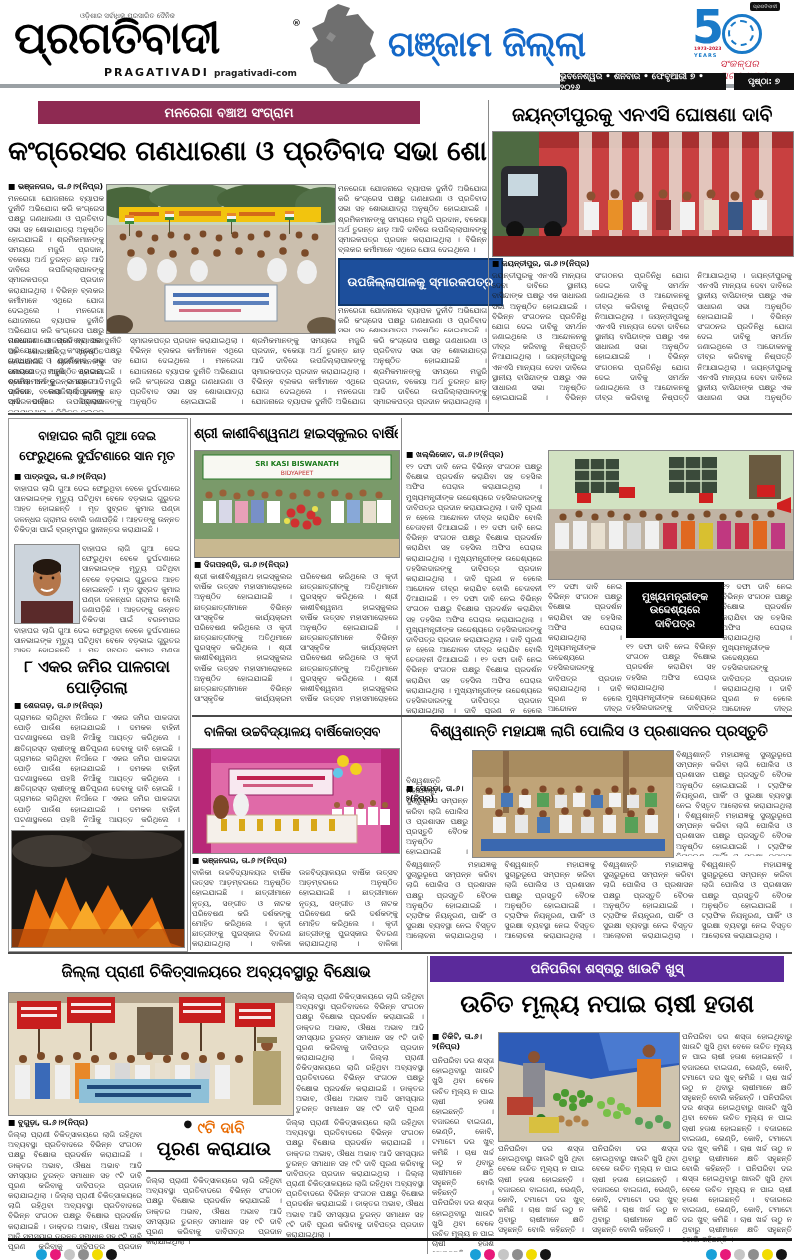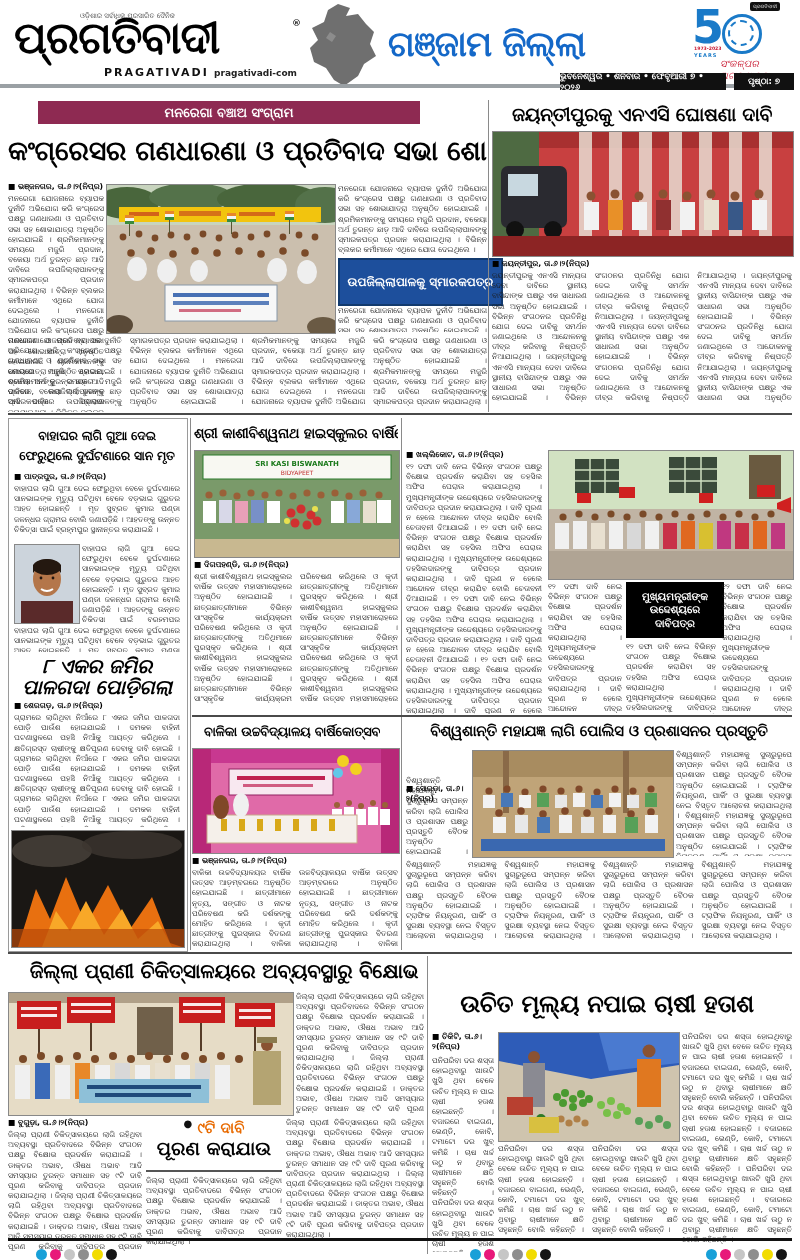--- a/index.html
+++ b/index.html
@@ -203,21 +203,21 @@
     <ellipse cx="32" cy="34" rx="14" ry="17" fill="#b4764a"></ellipse>
     <path d="M18,28 Q32,10 46,28 L46,20 Q32,8 18,20 Z" fill="#241810"></path>
     <ellipse cx="32" cy="22" rx="14" ry="8" fill="#241810"></ellipse>
     <circle cx="26" cy="33" r="1.4" fill="#201510"></circle>
       <circle cx="38" cy="33" r="1.4" fill="#201510"></circle>
     <path d="M26,44 Q32,48 38,44" stroke="#fff" stroke-width="2" fill="none"></path>
   </svg>
   <div class="abs body" style="left:82px;top:544px;width:98px;height:78px;">ବାହାଘର ଲାଗି ଗୁଆ ଦେଇ ଫେରୁଥିବା ବେଳେ ଦୁର୍ଘଟଣାରେ ସାନଭାଇଙ୍କ ମୃତ୍ୟୁ ଘଟିଥିବା ବେଳେ ବଡ଼ଭାଇ ଗୁରୁତର ଆହତ ହୋଇଛନ୍ତି । ମୃତ ସୁବ୍ରତ କୁମାର ପଣ୍ଡା ଜଳନ୍ଧର ଗ୍ରାମର ବୋଲି ଜଣାପଡ଼ିଛି । ଆହତଙ୍କୁ ଉନ୍ନତ ଚିକିତ୍ସା ପାଇଁ ବ୍ରହ୍ମପୁର ସ୍ଥାନାନ୍ତର କରାଯାଇଛି ।</div>
   <div class="abs body" style="left:14px;top:626px;width:166px;height:26px;">ବାହାଘର ଲାଗି ଗୁଆ ଦେଇ ଫେରୁଥିବା ବେଳେ ଦୁର୍ଘଟଣାରେ ସାନଭାଇଙ୍କ ମୃତ୍ୟୁ ଘଟିଥିବା ବେଳେ ବଡ଼ଭାଇ ଗୁରୁତର ଆହତ ହୋଇଛନ୍ତି । ମୃତ ସୁବ୍ରତ କୁମାର ପଣ୍ଡା ଜଳନ୍ଧର ଗ୍ରାମର ବୋଲି ଜଣାପଡ଼ିଛି । ଆହତଙ୍କୁ ଉନ୍ନତ ଚିକିତ୍ସା ପାଇଁ ବ୍ରହ୍ମପୁର ସ୍ଥାନାନ୍ତର କରାଯାଇଛି ।</div>
 
-  <div class="abs hl" style="left:14px;top:656px;width:166px;height:42px;font-size:20px;line-height:21px;font-style:italic;">୮ ଏକର ଜମିର ପାଳଗଦା ପୋଡ଼ିଗଲା</div>
+  <div class="abs hl" style="left:14px;top:656px;width:166px;height:42px;font-size:16px;line-height:21px;">୮ ଏକର ଜମିର ପାଳଗଦା ପୋଡ଼ିଗଲା</div>
   <div class="abs byline" style="left:14px;top:701px;width:166px;">■ ଶେରଗଡ଼, ତା.୬।୨(ନିପ୍ର)</div>
   <div class="abs body" style="left:14px;top:713px;width:166px;height:114px;">ଗ୍ରାମରେ ଲାଗିଥିବା ନିଆଁରେ ୮ ଏକର ଜମିର ପାଳଗଦା ପୋଡ଼ି ପାଉଁଶ ହୋଇଯାଇଛି । ଦମକଳ ବାହିନୀ ଘଟଣାସ୍ଥଳରେ ପହଞ୍ଚି ନିଆଁକୁ ଆୟତ୍ତ କରିଥିଲେ । କ୍ଷତିଗ୍ରସ୍ତ ଚାଷୀଙ୍କୁ କ୍ଷତିପୂରଣ ଦେବାକୁ ଦାବି ହୋଇଛି । ଗ୍ରାମରେ ଲାଗିଥିବା ନିଆଁରେ ୮ ଏକର ଜମିର ପାଳଗଦା ପୋଡ଼ି ପାଉଁଶ ହୋଇଯାଇଛି । ଦମକଳ ବାହିନୀ ଘଟଣାସ୍ଥଳରେ ପହଞ୍ଚି ନିଆଁକୁ ଆୟତ୍ତ କରିଥିଲେ । କ୍ଷତିଗ୍ରସ୍ତ ଚାଷୀଙ୍କୁ କ୍ଷତିପୂରଣ ଦେବାକୁ ଦାବି ହୋଇଛି । ଗ୍ରାମରେ ଲାଗିଥିବା ନିଆଁରେ ୮ ଏକର ଜମିର ପାଳଗଦା ପୋଡ଼ି ପାଉଁଶ ହୋଇଯାଇଛି । ଦମକଳ ବାହିନୀ ଘଟଣାସ୍ଥଳରେ ପହଞ୍ଚି ନିଆଁକୁ ଆୟତ୍ତ କରିଥିଲେ । କ୍ଷତିଗ୍ରସ୍ତ ଚାଷୀଙ୍କୁ କ୍ଷତିପୂରଣ ଦେବାକୁ ଦାବି ହୋଇଛି ।</div>
 
   <svg class="abs photo" style="left:11px;top:830px;" width="172" height="116" viewBox="0 0 172 116">
     <rect width="172" height="116" fill="#1a1714"></rect>
     <ellipse cx="40" cy="20" rx="40" ry="16" fill="#4a443c" opacity=".8"></ellipse>
     <ellipse cx="120" cy="14" rx="50" ry="14" fill="#3c3630" opacity=".8"></ellipse>
     <polygon points="6,116 24,58 38,88 54,46 74,94 96,54 118,98 140,66 158,112 170,116" fill="#e87010"></polygon>
     <polygon points="30,116 44,80 58,100 74,70 92,104 110,78 126,108 146,90 160,116" fill="#f8a828"></polygon>
     <rect x="0" y="98" width="172" height="18" fill="#b84808" opacity=".7"></rect>
@@ -445,21 +445,21 @@
         <rect x="172" y="64" width="13" height="18" fill="#f2f2f2"></rect>
       </g>
     <rect x="8" y="88" width="184" height="12" fill="#3a68b0"></rect>
   </svg>
 
   <div class="abs body" style="left:676px;top:750px;width:116px;height:106px;">ବିଶ୍ୱଶାନ୍ତି ମହାଯଜ୍ଞକୁ ସୁଚାରୁରୂପେ ସମ୍ପନ୍ନ କରିବା ଲାଗି ପୋଲିସ ଓ ପ୍ରଶାସନ ପକ୍ଷରୁ ପ୍ରସ୍ତୁତି ବୈଠକ ଅନୁଷ୍ଠିତ ହୋଇଯାଇଛି । ଟ୍ରାଫିକ ନିୟନ୍ତ୍ରଣ, ପାର୍କିଂ ଓ ସୁରକ୍ଷା ବ୍ୟବସ୍ଥା ନେଇ ବିସ୍ତୃତ ଆଲୋଚନା କରାଯାଇଥିଲା । ବିଶ୍ୱଶାନ୍ତି ମହାଯଜ୍ଞକୁ ସୁଚାରୁରୂପେ ସମ୍ପନ୍ନ କରିବା ଲାଗି ପୋଲିସ ଓ ପ୍ରଶାସନ ପକ୍ଷରୁ ପ୍ରସ୍ତୁତି ବୈଠକ ଅନୁଷ୍ଠିତ ହୋଇଯାଇଛି । ଟ୍ରାଫିକ ନିୟନ୍ତ୍ରଣ, ପାର୍କିଂ ଓ ସୁରକ୍ଷା ବ୍ୟବସ୍ଥା ନେଇ ବିସ୍ତୃତ ଆଲୋଚନା କରାଯାଇଥିଲା ।</div>
   <div class="abs body c4" style="left:406px;top:860px;width:386px;height:90px;">ବିଶ୍ୱଶାନ୍ତି ମହାଯଜ୍ଞକୁ ସୁଚାରୁରୂପେ ସମ୍ପନ୍ନ କରିବା ଲାଗି ପୋଲିସ ଓ ପ୍ରଶାସନ ପକ୍ଷରୁ ପ୍ରସ୍ତୁତି ବୈଠକ ଅନୁଷ୍ଠିତ ହୋଇଯାଇଛି । ଟ୍ରାଫିକ ନିୟନ୍ତ୍ରଣ, ପାର୍କିଂ ଓ ସୁରକ୍ଷା ବ୍ୟବସ୍ଥା ନେଇ ବିସ୍ତୃତ ଆଲୋଚନା କରାଯାଇଥିଲା । ବିଶ୍ୱଶାନ୍ତି ମହାଯଜ୍ଞକୁ ସୁଚାରୁରୂପେ ସମ୍ପନ୍ନ କରିବା ଲାଗି ପୋଲିସ ଓ ପ୍ରଶାସନ ପକ୍ଷରୁ ପ୍ରସ୍ତୁତି ବୈଠକ ଅନୁଷ୍ଠିତ ହୋଇଯାଇଛି । ଟ୍ରାଫିକ ନିୟନ୍ତ୍ରଣ, ପାର୍କିଂ ଓ ସୁରକ୍ଷା ବ୍ୟବସ୍ଥା ନେଇ ବିସ୍ତୃତ ଆଲୋଚନା କରାଯାଇଥିଲା । ବିଶ୍ୱଶାନ୍ତି ମହାଯଜ୍ଞକୁ ସୁଚାରୁରୂପେ ସମ୍ପନ୍ନ କରିବା ଲାଗି ପୋଲିସ ଓ ପ୍ରଶାସନ ପକ୍ଷରୁ ପ୍ରସ୍ତୁତି ବୈଠକ ଅନୁଷ୍ଠିତ ହୋଇଯାଇଛି । ଟ୍ରାଫିକ ନିୟନ୍ତ୍ରଣ, ପାର୍କିଂ ଓ ସୁରକ୍ଷା ବ୍ୟବସ୍ଥା ନେଇ ବିସ୍ତୃତ ଆଲୋଚନା କରାଯାଇଥିଲା । ବିଶ୍ୱଶାନ୍ତି ମହାଯଜ୍ଞକୁ ସୁଚାରୁରୂପେ ସମ୍ପନ୍ନ କରିବା ଲାଗି ପୋଲିସ ଓ ପ୍ରଶାସନ ପକ୍ଷରୁ ପ୍ରସ୍ତୁତି ବୈଠକ ଅନୁଷ୍ଠିତ ହୋଇଯାଇଛି । ଟ୍ରାଫିକ ନିୟନ୍ତ୍ରଣ, ପାର୍କିଂ ଓ ସୁରକ୍ଷା ବ୍ୟବସ୍ଥା ନେଇ ବିସ୍ତୃତ ଆଲୋଚନା କରାଯାଇଥିଲା ।</div>
 
   <div class="abs hrule" style="left:8px;top:952px;width:784px;"></div>
 
-  <div class="abs hl" style="left:16px;top:956px;width:416px;height:32px;font-size:20px;line-height:31px;white-space:nowrap;">ଜିଲ୍ଲା ପ୍ରାଣୀ ଚିକିତ୍ସାଳୟରେ ଅବ୍ୟବସ୍ଥାରୁ ବିକ୍ଷୋଭ</div>
+  <div class="abs hl" style="left:8px;top:956px;width:416px;height:32px;font-size:16px;line-height:31px;white-space:nowrap;">ଜିଲ୍ଲା ପ୍ରାଣୀ ଚିକିତ୍ସାଳୟରେ ଅବ୍ୟବସ୍ଥାରୁ ବିକ୍ଷୋଭ</div>
 
   <svg class="abs photo" style="left:8px;top:992px;" width="284" height="122" viewBox="0 0 284 122">
     <rect width="284" height="122" fill="#e6dcc6"></rect>
     <rect x="0" y="0" width="284" height="10" fill="#b0a088"></rect>
     <rect x="128" y="14" width="36" height="48" fill="#70604a"></rect>
     <g fill="#c81e1e">
         <rect x="8" y="8" width="44" height="28"></rect>
         <rect x="58" y="4" width="48" height="26"></rect>
         <rect x="170" y="4" width="46" height="26"></rect>
         <rect x="226" y="10" width="40" height="24"></rect>
@@ -524,20 +524,21 @@
   <div class="abs body" style="left:8px;top:1130px;width:134px;height:124px;">ଜିଲ୍ଲା ପ୍ରାଣୀ ଚିକିତ୍ସାଳୟରେ ଲାଗି ରହିଥିବା ଅବ୍ୟବସ୍ଥା ପ୍ରତିବାଦରେ ବିଭିନ୍ନ ସଂଗଠନ ପକ୍ଷରୁ ବିକ୍ଷୋଭ ପ୍ରଦର୍ଶନ କରାଯାଇଛି । ଡାକ୍ତର ଅଭାବ, ଔଷଧ ଅଭାବ ଆଦି ସମସ୍ୟାର ତୁରନ୍ତ ସମାଧାନ ସହ ୯ଟି ଦାବି ପୂରଣ କରିବାକୁ ଦାବିପତ୍ର ପ୍ରଦାନ କରାଯାଇଥିଲା । ଜିଲ୍ଲା ପ୍ରାଣୀ ଚିକିତ୍ସାଳୟରେ ଲାଗି ରହିଥିବା ଅବ୍ୟବସ୍ଥା ପ୍ରତିବାଦରେ ବିଭିନ୍ନ ସଂଗଠନ ପକ୍ଷରୁ ବିକ୍ଷୋଭ ପ୍ରଦର୍ଶନ କରାଯାଇଛି । ଡାକ୍ତର ଅଭାବ, ଔଷଧ ଅଭାବ ଆଦି ସମସ୍ୟାର ତୁରନ୍ତ ସମାଧାନ ସହ ୯ଟି ଦାବି ପୂରଣ କରିବାକୁ ଦାବିପତ୍ର ପ୍ରଦାନ କରାଯାଇଥିଲା ।</div>
 
   <div class="abs" style="left:146px;top:1118px;width:136px;height:52px;text-align:center;border-bottom:2px solid #555;">
     <span style="font-size:10px;vertical-align:6px;">●</span>
     <span style="font-size:15px;font-weight:800;color:#e86a00;">୯ଟି ଦାବି</span>
     <div style="font-size:19px;font-weight:800;color:#000000;line-height:1.2;">ପୂରଣ କରାଯାଉ</div>
   </div>
   <div class="abs body" style="left:146px;top:1176px;width:136px;height:78px;">ଜିଲ୍ଲା ପ୍ରାଣୀ ଚିକିତ୍ସାଳୟରେ ଲାଗି ରହିଥିବା ଅବ୍ୟବସ୍ଥା ପ୍ରତିବାଦରେ ବିଭିନ୍ନ ସଂଗଠନ ପକ୍ଷରୁ ବିକ୍ଷୋଭ ପ୍ରଦର୍ଶନ କରାଯାଇଛି । ଡାକ୍ତର ଅଭାବ, ଔଷଧ ଅଭାବ ଆଦି ସମସ୍ୟାର ତୁରନ୍ତ ସମାଧାନ ସହ ୯ଟି ଦାବି ପୂରଣ କରିବାକୁ ଦାବିପତ୍ର ପ୍ରଦାନ କରାଯାଇଥିଲା ।</div>
   <div class="abs body" style="left:286px;top:1118px;width:138px;height:136px;">ଜିଲ୍ଲା ପ୍ରାଣୀ ଚିକିତ୍ସାଳୟରେ ଲାଗି ରହିଥିବା ଅବ୍ୟବସ୍ଥା ପ୍ରତିବାଦରେ ବିଭିନ୍ନ ସଂଗଠନ ପକ୍ଷରୁ ବିକ୍ଷୋଭ ପ୍ରଦର୍ଶନ କରାଯାଇଛି । ଡାକ୍ତର ଅଭାବ, ଔଷଧ ଅଭାବ ଆଦି ସମସ୍ୟାର ତୁରନ୍ତ ସମାଧାନ ସହ ୯ଟି ଦାବି ପୂରଣ କରିବାକୁ ଦାବିପତ୍ର ପ୍ରଦାନ କରାଯାଇଥିଲା । ଜିଲ୍ଲା ପ୍ରାଣୀ ଚିକିତ୍ସାଳୟରେ ଲାଗି ରହିଥିବା ଅବ୍ୟବସ୍ଥା ପ୍ରତିବାଦରେ ବିଭିନ୍ନ ସଂଗଠନ ପକ୍ଷରୁ ବିକ୍ଷୋଭ ପ୍ରଦର୍ଶନ କରାଯାଇଛି । ଡାକ୍ତର ଅଭାବ, ଔଷଧ ଅଭାବ ଆଦି ସମସ୍ୟାର ତୁରନ୍ତ ସମାଧାନ ସହ ୯ଟି ଦାବି ପୂରଣ କରିବାକୁ ଦାବିପତ୍ର ପ୍ରଦାନ କରାଯାଇଥିଲା ।</div>
 
+  <div class="abs kicker" style="left:430px;top:956px;width:354px;height:26px;background:#5b2a9b;font-size:13px;line-height:26px;">ପନିପରିବା ଶସ୍ତାରୁ ଖାଉଟି ଖୁସ୍</div>
   <div class="abs hl" style="left:430px;top:984px;width:354px;height:42px;font-size:24px;line-height:41px;white-space:nowrap;">ଉଚିତ ମୂଲ୍ୟ ନପାଇ ଚାଷୀ ହତାଶ</div>
 
   <div class="abs byline" style="left:432px;top:1032px;width:62px;white-space:normal;line-height:1.3;">■ ଚିକିଟି, ତା.୬।୨(ନିପ୍ର)</div>
   <div class="abs body" style="left:432px;top:1056px;width:62px;height:196px;">ପନିପରିବା ଦର ଶସ୍ତା ହୋଇଥିବାରୁ ଖାଉଟି ଖୁସି ଥିବା ବେଳେ ଉଚିତ ମୂଲ୍ୟ ନ ପାଇ ଚାଷୀ ହତାଶ ହୋଇଛନ୍ତି । ବଜାରରେ ବାଇଗଣ, ଭେଣ୍ଡି, କୋବି, ଟମାଟୋ ଦର ଖୁବ୍ କମିଛି । ଚାଷ ଖର୍ଚ୍ଚ ଉଠୁ ନ ଥିବାରୁ ଚାଷୀମାନେ କ୍ଷତି ସହୁଛନ୍ତି ବୋଲି କହିଛନ୍ତି । ପନିପରିବା ଦର ଶସ୍ତା ହୋଇଥିବାରୁ ଖାଉଟି ଖୁସି ଥିବା ବେଳେ ଉଚିତ ମୂଲ୍ୟ ନ ପାଇ ଚାଷୀ ହତାଶ ହୋଇଛନ୍ତି । ବଜାରରେ ବାଇଗଣ, ଭେଣ୍ଡି, କୋବି, ଟମାଟୋ ଦର ଖୁବ୍ କମିଛି । ଚାଷ ଖର୍ଚ୍ଚ ଉଠୁ ନ ଥିବାରୁ ଚାଷୀମାନେ କ୍ଷତି ସହୁଛନ୍ତି ବୋଲି କହିଛନ୍ତି ।</div>
 
   <svg class="abs photo" style="left:498px;top:1032px;" width="180" height="108" viewBox="0 0 180 108">
     <rect width="180" height="108" fill="#cfc4ae"></rect>
     <polygon points="0,0 180,0 180,32 92,46 0,28" fill="#2e5cb8"></polygon>
     <polygon points="100,0 180,0 180,30 110,38" fill="#4a7ad0"></polygon>
     <rect x="24" y="30" width="22" height="44" fill="#8a8a92"></rect>

